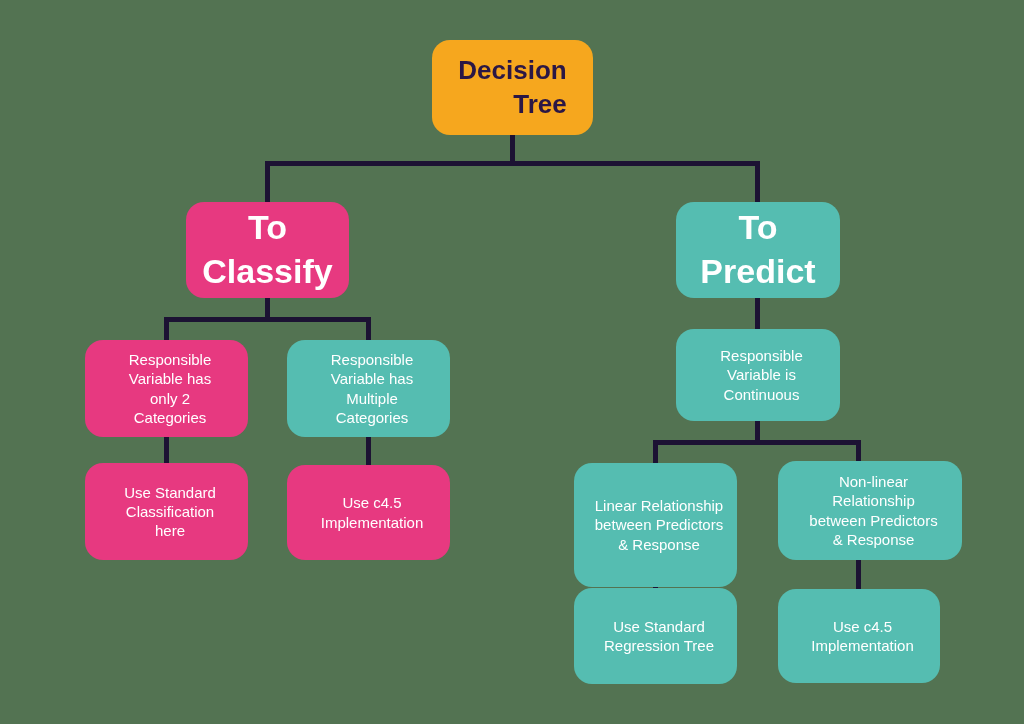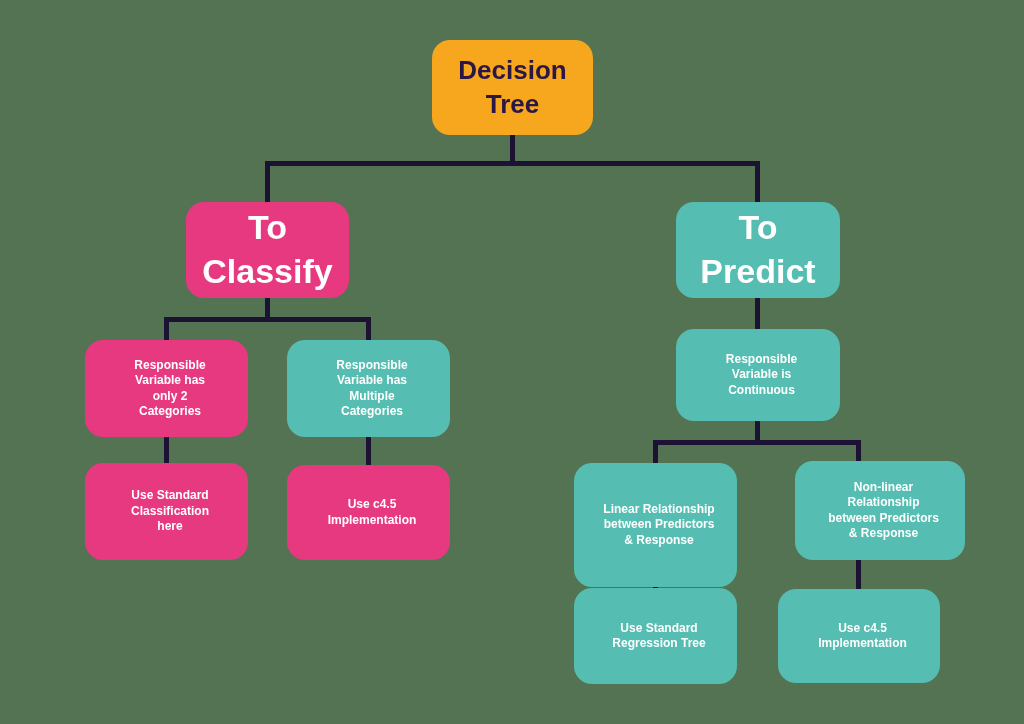--- a/index.html
+++ b/index.html
@@ -27,28 +27,29 @@
     white-space: pre-line;
     line-height: 1.28;
   }
   .orange { background: var(--c-orange, #f6a71e); }
   .pink   { background: var(--c-pink, #e73980); }
   .teal   { background: var(--c-teal, #55bdb1); }
   .lvl0 {
     font-size: 26px;
     font-weight: 700;
     color: var(--c-root_text, #2b1745);
+    text-align: right;
   }
   .lvl1 {
     font-size: 34px;
     font-weight: 700;
   }
   .lvl2 {
-    font-size: 12px;
-    font-weight: 700;
+    font-size: 15px;
+    font-weight: 400;
     padding-left: 15px;
   }
   .edge {
     position: absolute;
     background: var(--c-line, #1c1233);
   }
 </style>
 </head>
 <body>
 
@@ -101,21 +102,21 @@
 Implementation</div>
 
   <div class="node teal lvl2" style="left:676px; top:329px; width:164px; height:92px;">Responsible
 Variable is
 Continuous</div>
 
   <div class="node teal lvl2" style="left:574px; top:463px; width:163px; height:124px;">Linear Relationship
 between Predictors
 &amp; Response</div>
 
-  <div class="node teal lvl2" style="left:778px; top:461px; width:170px; height:99px;margin-left:17px;">Non-linear
+  <div class="node teal lvl2" style="left:778px; top:461px; width:184px; height:99px;">Non-linear
 Relationship
 between Predictors
 &amp; Response</div>
 
   <div class="node teal lvl2" style="left:574px; top:588px; width:163px; height:96px;">Use Standard
 Regression Tree</div>
 
   <div class="node teal lvl2" style="left:778px; top:589px; width:162px; height:94px;">Use c4.5
 Implementation</div>
 

